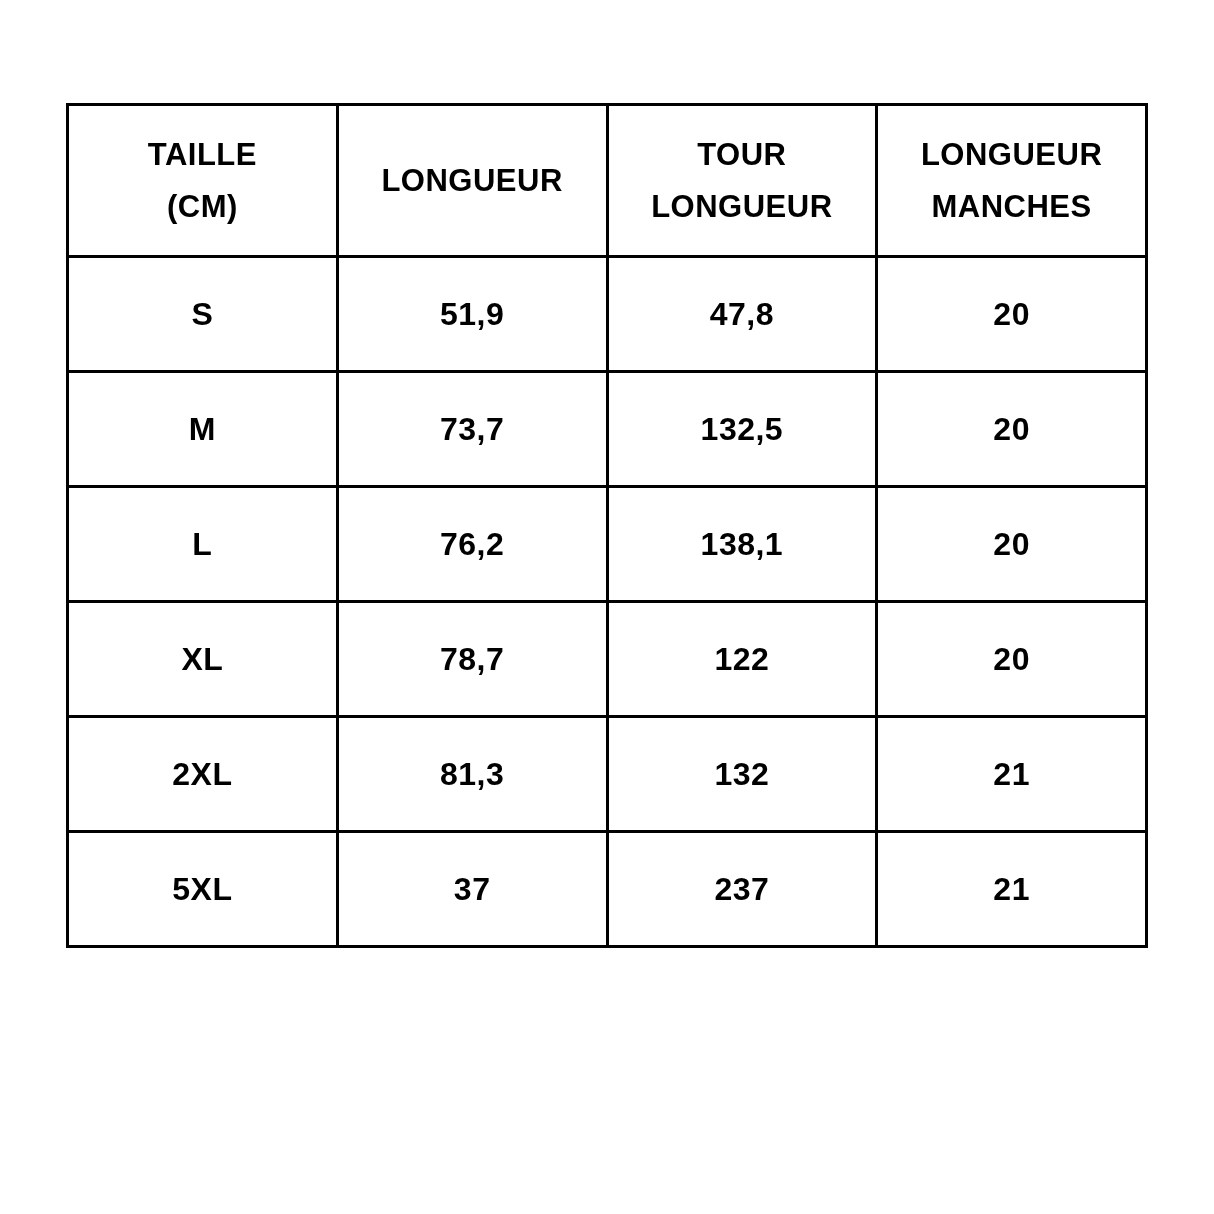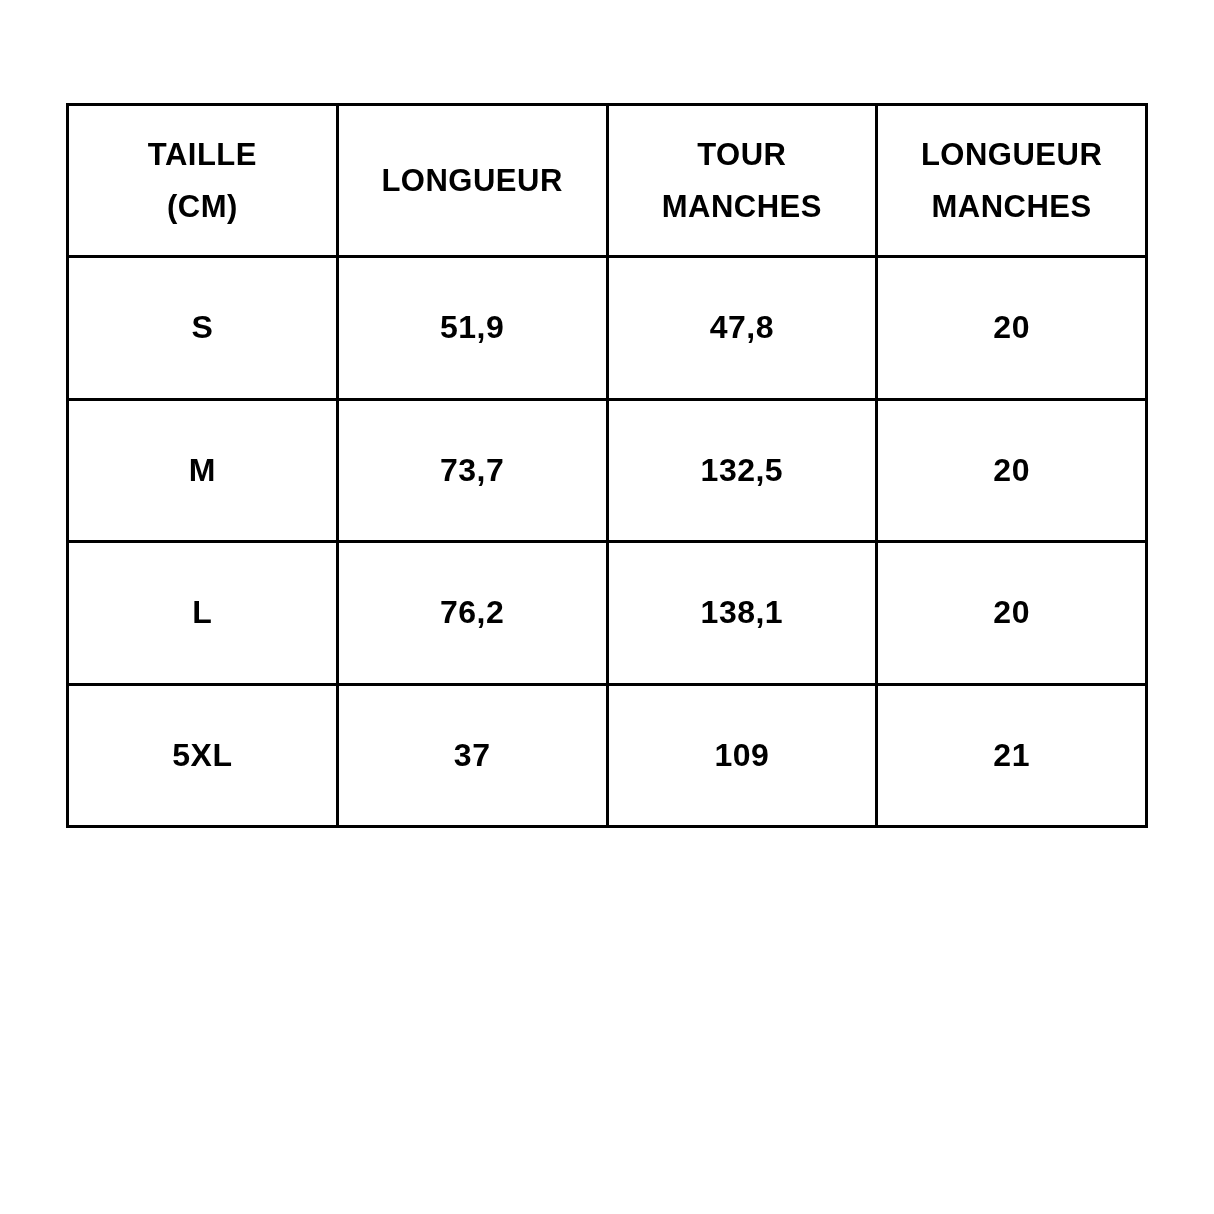--- a/index.html
+++ b/index.html
@@ -13,21 +13,21 @@
     font-family: "Liberation Sans", "DejaVu Sans", sans-serif;
     color: #000000;
     position: relative;
     overflow: hidden;
   }
   .size-table {
     position: absolute;
     left: 66px;
     top: 103px;
     width: 1082px;
-    height: 725px;
+    height: 845px;
     border-collapse: collapse;
     table-layout: fixed;
     background: #ffffff;
   }
   .size-table th,
   .size-table td {
     border: 3px solid #000000;
     text-align: center;
     vertical-align: middle;
     font-weight: 700;
@@ -50,21 +50,21 @@
 </head>
 <body>
 
 <table class="size-table">
   <thead>
     <tr>
       <th>TAILLE
 (CM)</th>
       <th>LONGUEUR</th>
       <th>TOUR
-MANCHES</th>
+LONGUEUR</th>
       <th>LONGUEUR
 MANCHES</th>
     </tr>
   </thead>
   <tbody>
       <tr>
         <td>S</td>
         <td>51,9</td>
         <td>47,8</td>
         <td>20</td>
@@ -75,19 +75,31 @@
         <td>132,5</td>
         <td>20</td>
       </tr>
       <tr>
         <td>L</td>
         <td>76,2</td>
         <td>138,1</td>
         <td>20</td>
       </tr>
       <tr>
+        <td>XL</td>
+        <td>78,7</td>
+        <td>122</td>
+        <td>20</td>
+      </tr>
+      <tr>
+        <td>2XL</td>
+        <td>81,3</td>
+        <td>132</td>
+        <td>21</td>
+      </tr>
+      <tr>
         <td>5XL</td>
         <td>37</td>
-        <td>109</td>
+        <td>237</td>
         <td>21</td>
       </tr>
     </tbody>
 </table>
 
 </body></html>

